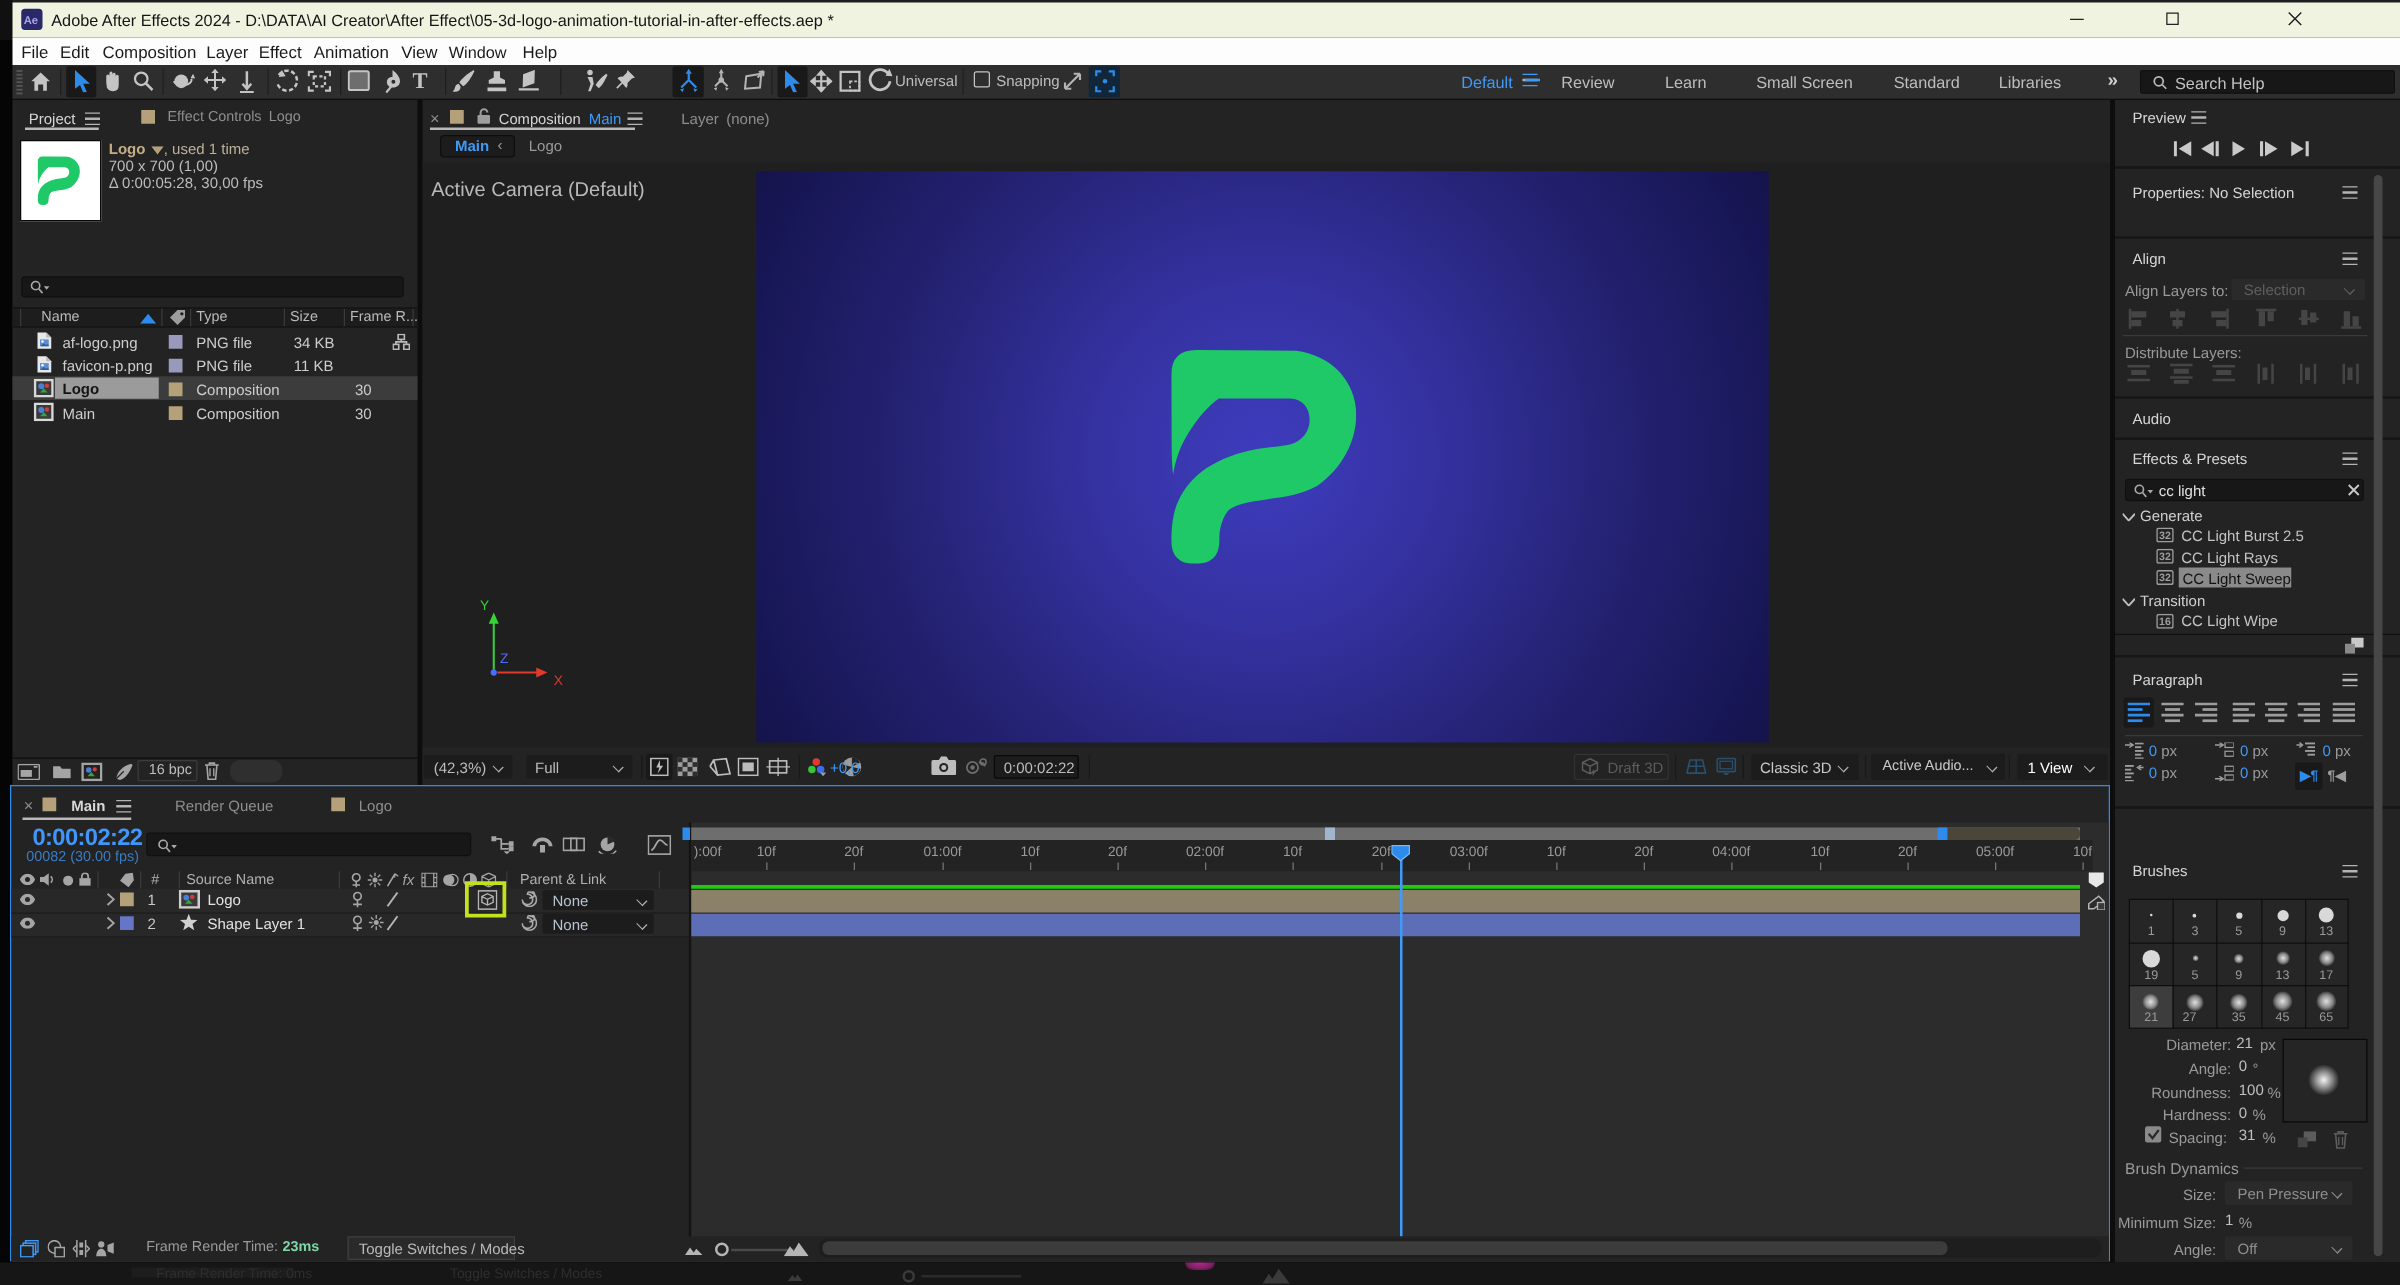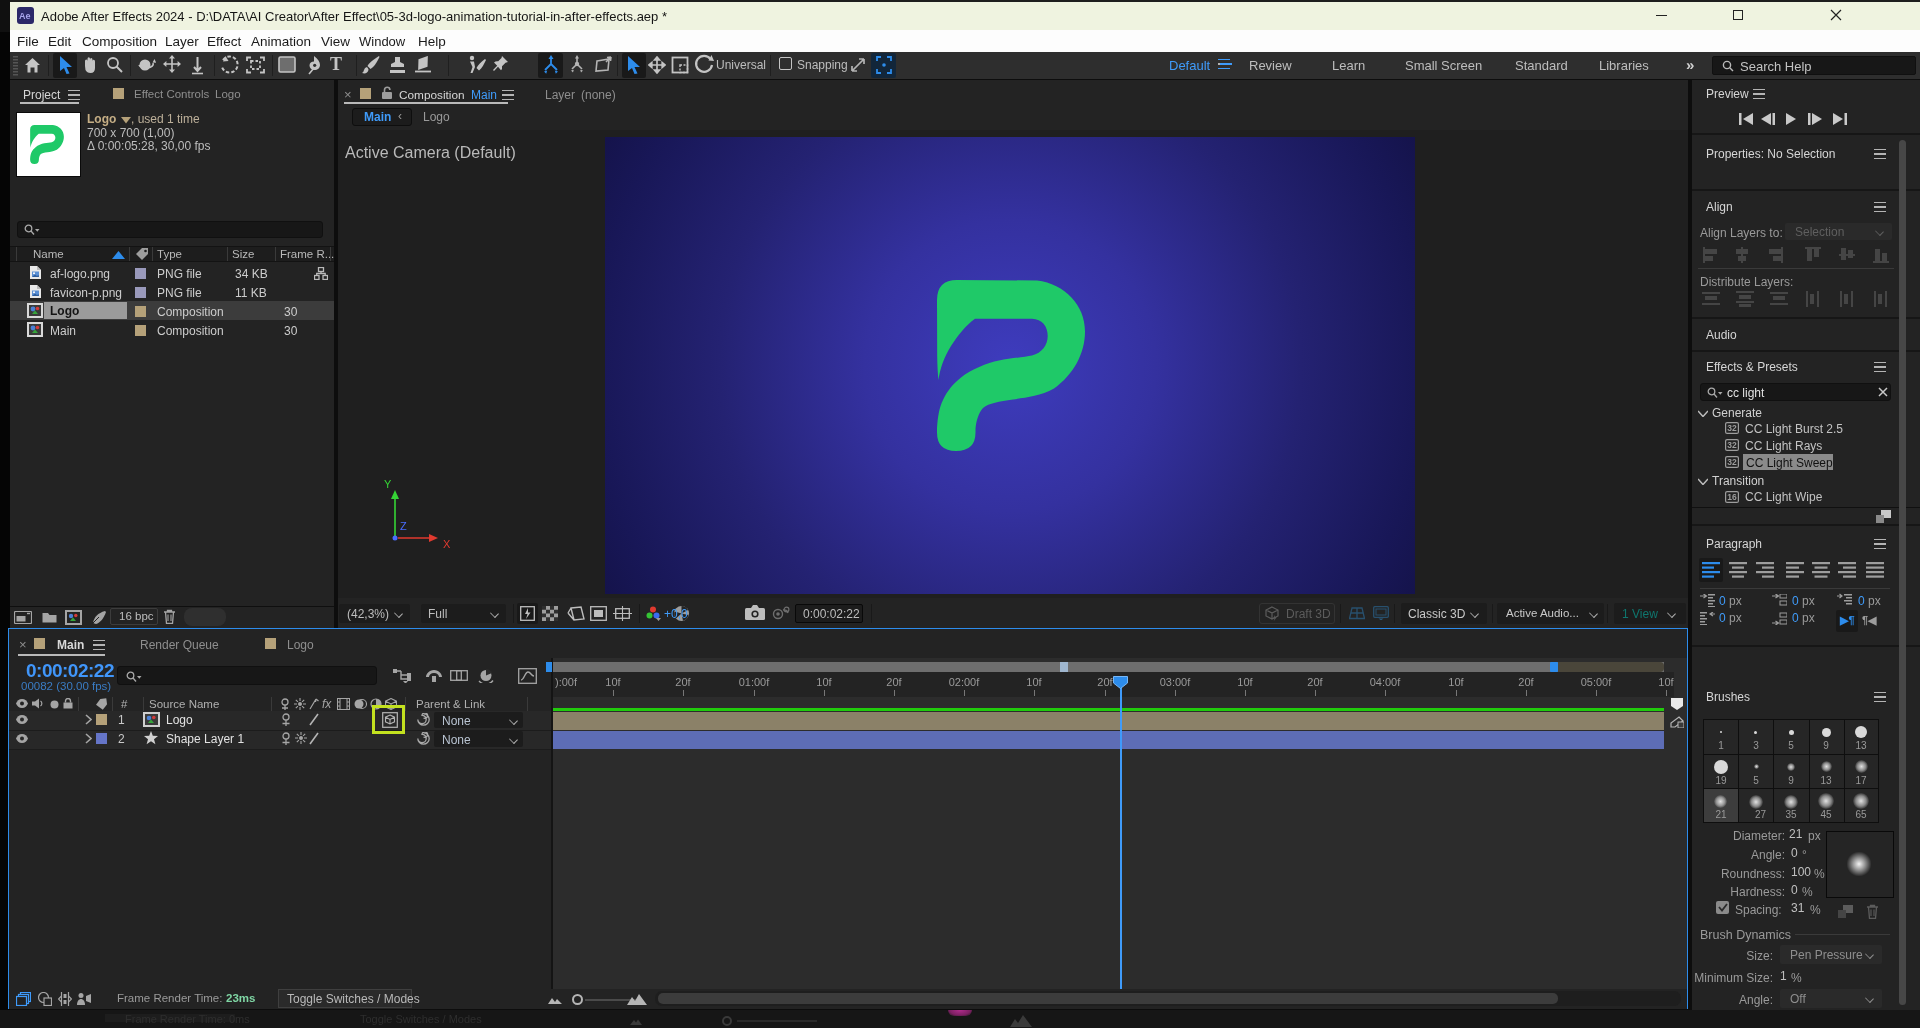--- a/index.html
+++ b/index.html
@@ -444,21 +444,21 @@
 <div class="vline" style="left:1394px;top:604px;height:19px;background:#191919"></div>
 <div class="r" style="left:1401px;top:603px;width:86px;height:21px;background:#1c1c1c;border-radius:2px"></div>
 <div class="tx" style="left:1408px;top:607px;color:#c9c9c9">Classic 3D</div>
 <span class="chev" style="position:absolute;left:1471px;top:610px"></span>
 <div class="vline" style="left:1492px;top:604px;height:19px;background:#191919"></div>
 <div class="r" style="left:1497px;top:603px;width:107px;height:21px;background:#1c1c1c;border-radius:2px"></div>
 <div class="tx" style="left:1506px;top:607px;font-size:11.5px;color:#c9c9c9">Active Audio...</div>
 <span class="chev" style="position:absolute;left:1590px;top:610px"></span>
 <div class="vline" style="left:1607px;top:604px;height:19px;background:#191919"></div>
 <div class="r" style="left:1614px;top:603px;width:72px;height:21px;background:#1c1c1c;border-radius:2px"></div>
-<div class="tx" style="left:1622px;top:607px;color:#0f766e">1 View</div>
+<div class="tx" style="left:1622px;top:607px;color:#ffffff">1 View</div>
 <span class="chev" style="position:absolute;left:1668px;top:610px"></span>
 
 <div class="r" style="left:1692px;top:80px;width:228px;height:930px;background:#232323"></div>
 <div class="tx" style="left:1706px;top:87px;color:#d6d6d6">Preview</div>
 <div class="ham" style="left:1753px;top:89px"></div>
 <svg class="r" style="left:1739px;top:112px" width="115" height="14" viewBox="0 0 115 14">
     <g fill="#c9c9c9">
       <rect x="0" y="1" width="2.5" height="12"></rect>
       <path d="M14 1 L4 7 L14 13 Z"></path>
       <path d="M32 1 L22 7 L32 13 Z"></path>
@@ -719,21 +719,21 @@
 <div class="tx" style="left:1746px;top:775px;width:20px;text-align:center;font-size:10px;color:#9a9a9a">5</div>
 <div class="r" style="left:1787.0px;top:762.7px;width:8px;height:8px;border-radius:50%;background:radial-gradient(circle, rgba(235,235,235,.95) 0%, rgba(235,235,235,.5) 45%, rgba(235,235,235,0) 75%)"></div>
 <div class="tx" style="left:1781px;top:775px;width:20px;text-align:center;font-size:10px;color:#9a9a9a">9</div>
 <div class="r" style="left:1820.5px;top:761.0px;width:11px;height:11px;border-radius:50%;background:radial-gradient(circle, rgba(235,235,235,.95) 0%, rgba(235,235,235,.5) 45%, rgba(235,235,235,0) 75%)"></div>
 <div class="tx" style="left:1816px;top:775px;width:20px;text-align:center;font-size:10px;color:#9a9a9a">13</div>
 <div class="r" style="left:1855.1px;top:760.4px;width:13px;height:13px;border-radius:50%;background:radial-gradient(circle, rgba(235,235,235,.95) 0%, rgba(235,235,235,.5) 45%, rgba(235,235,235,0) 75%)"></div>
 <div class="tx" style="left:1851px;top:775px;width:20px;text-align:center;font-size:10px;color:#9a9a9a">17</div>
 <div class="r" style="left:1714.3px;top:795.1px;width:13px;height:13px;border-radius:50%;background:radial-gradient(circle, rgba(235,235,235,.95) 0%, rgba(235,235,235,.5) 45%, rgba(235,235,235,0) 75%)"></div>
 <div class="tx" style="left:1711px;top:809px;width:20px;text-align:center;font-size:10px;color:#9a9a9a">21</div>
 <div class="r" style="left:1748.9px;top:794.5px;width:14px;height:14px;border-radius:50%;background:radial-gradient(circle, rgba(235,235,235,.95) 0%, rgba(235,235,235,.5) 45%, rgba(235,235,235,0) 75%)"></div>
-<div class="tx" style="left:1746px;top:809px;width:20px;text-align:right;font-size:10px;color:#9a9a9a">27</div>
+<div class="tx" style="left:1746px;top:809px;width:20px;text-align:left;font-size:10px;color:#9a9a9a">27</div>
 <div class="r" style="left:1784.1px;top:794.5px;width:14px;height:14px;border-radius:50%;background:radial-gradient(circle, rgba(235,235,235,.95) 0%, rgba(235,235,235,.5) 45%, rgba(235,235,235,0) 75%)"></div>
 <div class="tx" style="left:1781px;top:809px;width:20px;text-align:center;font-size:10px;color:#9a9a9a">35</div>
 <div class="r" style="left:1818.2px;top:793.4px;width:16px;height:16px;border-radius:50%;background:radial-gradient(circle, rgba(235,235,235,.95) 0%, rgba(235,235,235,.5) 45%, rgba(235,235,235,0) 75%)"></div>
 <div class="tx" style="left:1816px;top:809px;width:20px;text-align:center;font-size:10px;color:#9a9a9a">45</div>
 <div class="r" style="left:1853.4px;top:793.4px;width:16px;height:16px;border-radius:50%;background:radial-gradient(circle, rgba(235,235,235,.95) 0%, rgba(235,235,235,.5) 45%, rgba(235,235,235,0) 75%)"></div>
 <div class="tx" style="left:1851px;top:809px;width:20px;text-align:center;font-size:10px;color:#9a9a9a">65</div>
 <div class="tx dim" style="left:1700px;top:829px;width:85px;text-align:right;font-size:12px">Diameter:</div>
 <div class="tx" style="left:1789px;top:827px;color:#c0c0c0">21</div>
 <div class="tx dim" style="left:1808px;top:829px">px</div>
 <div class="tx dim" style="left:1700px;top:848px;width:85px;text-align:right;font-size:12px">Angle:</div>

